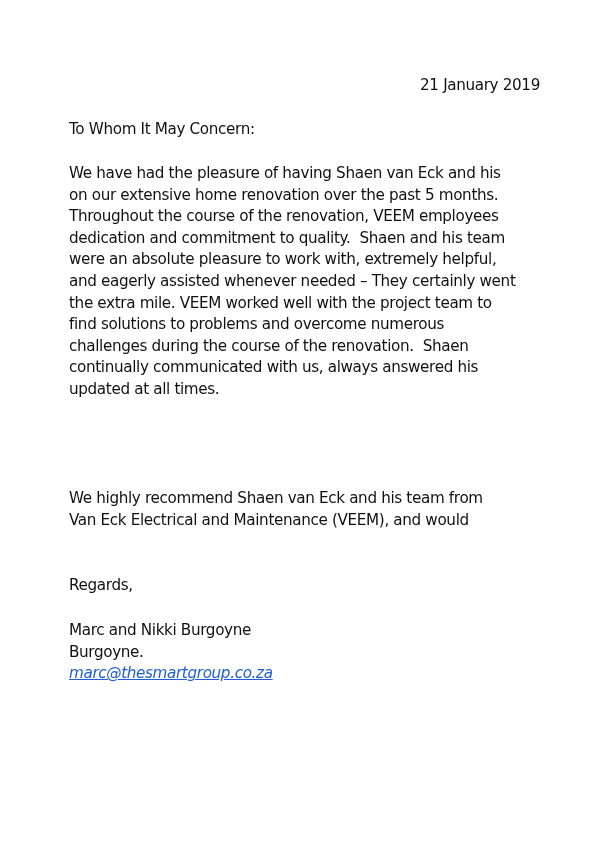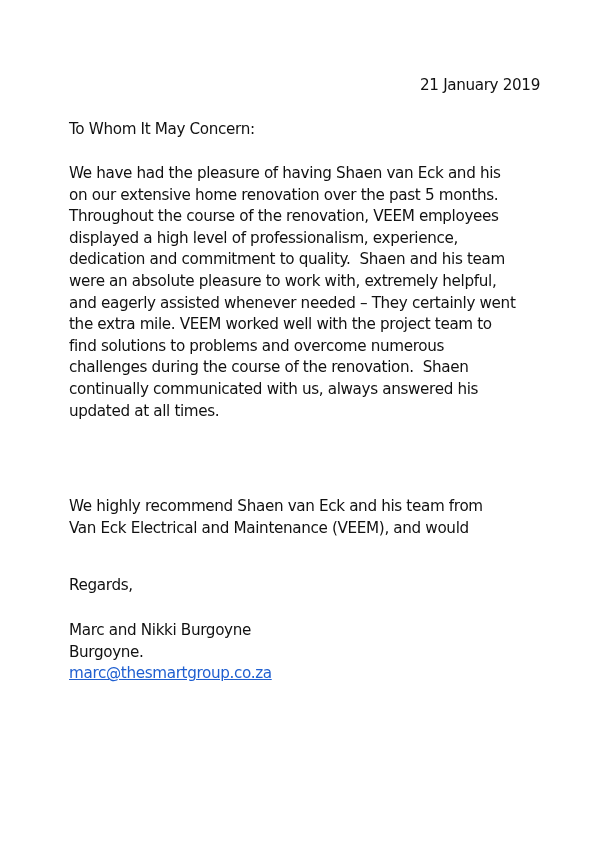--- a/index.html
+++ b/index.html
@@ -3,38 +3,37 @@
   <meta charset="utf-8">
   <style>
     html, body { margin: 0; padding: 0; background: #ffffff; }
     body { width: 600px; height: 849px; position: relative; overflow: hidden;
       font-family: "DejaVu Sans", sans-serif; color: #111; }
     .page { position: absolute; left: 0; top: 0; width: 600px; height: 849px; background:#fff;padding-left:28px; }
     .date { position: absolute; top: 76px; right: 88px; font-size: 15.2px; letter-spacing: -0.35px; }
     .salutation { position: absolute; left: 69px; top: 120px; font-size: 15.2px; letter-spacing: -0.35px; }
     .body-block { position: absolute; left: 69px; width: 470px; font-size: 15.2px; line-height: 21.6px; letter-spacing: -0.35px; }
     .p1 { top: 163px; }
-    .p2 { top: 488px; margin-top: 8px; }
+    .p2 { top: 488px; }
     .line { white-space: pre; display: block; }
     .regards { position: absolute; left: 69px; top: 576px; font-size: 15.2px; letter-spacing: -0.35px; }
     .sig { position: absolute; left: 69px; top: 620px; font-size: 15.2px; line-height: 21.6px; letter-spacing: -0.35px; }
-    .email { color: #1f5fd0; text-decoration: underline; }
+    .email { color: #1f5fd0; text-decoration: underline; font-style: italic; }
   </style>
 </head>
 <body>
 
 <div class="page">
   <div class="date">21 January 2019</div>
   <div class="salutation">To Whom It May Concern:</div>
 
   <div class="body-block p1">
     <span class="line">We have had the pleasure of having Shaen van Eck and his</span>
     <span class="line">on our extensive home renovation over the past 5 months.</span>
     <span class="line">Throughout the course of the renovation, VEEM employees</span>
-    <span class="line">displayed a high level of professionalism, experience,</span>
     <span class="line">dedication and commitment to quality.  Shaen and his team</span>
     <span class="line">were an absolute pleasure to work with, extremely helpful,</span>
     <span class="line">and eagerly assisted whenever needed – They certainly went</span>
     <span class="line">the extra mile. VEEM worked well with the project team to</span>
     <span class="line">find solutions to problems and overcome numerous</span>
     <span class="line">challenges during the course of the renovation.  Shaen</span>
     <span class="line">continually communicated with us, always answered his</span>
     <span class="line">updated at all times.</span>
   </div>
 

